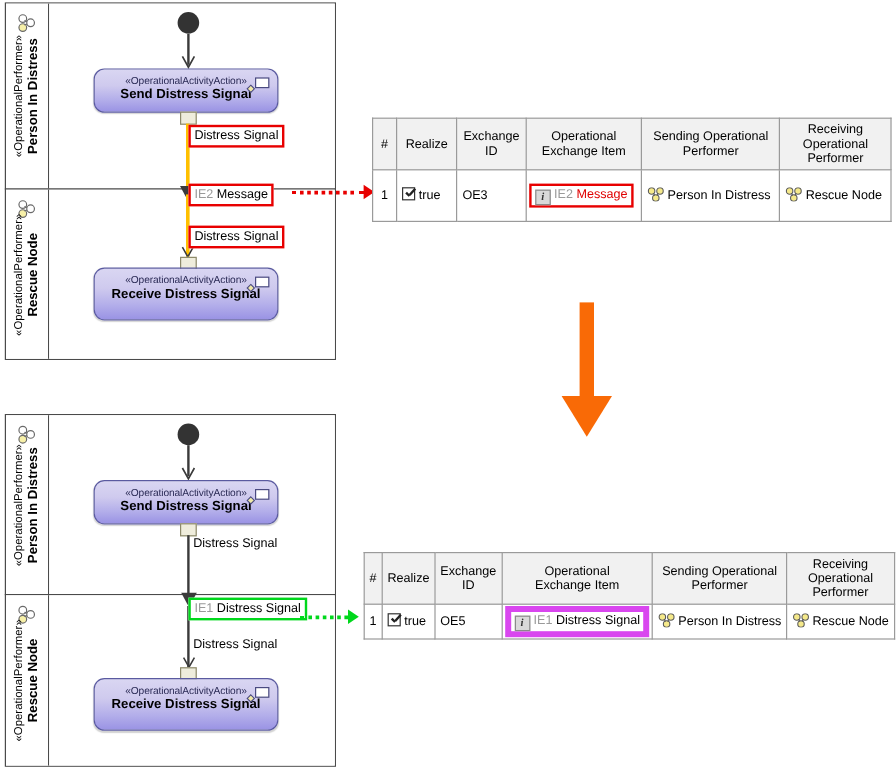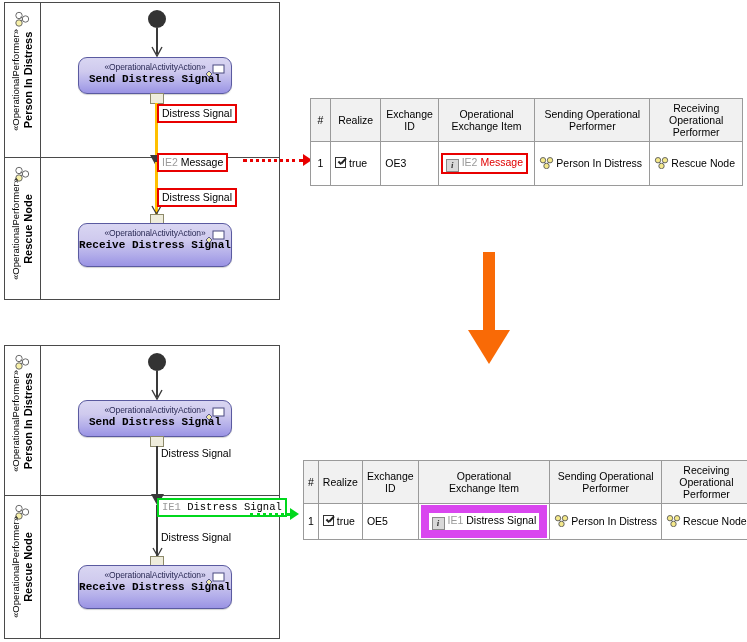--- a/index.html
+++ b/index.html
@@ -15,33 +15,33 @@
               white-space:nowrap;text-align:center;line-height:1.15;}
   .lane-label .stereo{display:block;font-size:9.5px;color:#000;font-style:normal;}
   .lane-label .nm{display:block;font-size:11px;color:#000;font-weight:bold;}
   .lane-icon{position:absolute;left:7px;top:6px;width:20px;height:20px;}
 
   
   .action{position:absolute;box-sizing:border-box;border:1px solid #5a5aa0;border-radius:9px;
           background:linear-gradient(to bottom,#d9d6f2 0%,#cfcaee 38%,#b3aeea 72%,#9a93e4 100%);
           text-align:center;color:#1a1a40;box-shadow:0 1px 1px rgba(0,0,0,.18);}
   .action .stereo{display:block;font-size:8.5px;color:#2a2a55;margin-top:4px;letter-spacing:-.1px;}
-  .action .nm{display:block;font-size:11px;font-weight:bold;color:#000;line-height:1.12;margin-top:1px;font-family:Liberation Mono, monospace;}
+  .action .nm{display:block;font-size:11px;font-weight:bold;color:#000;line-height:1.12;margin-top:1px;}
   .action-icon{position:absolute;right:5px;top:6px;width:22px;height:16px;}
 
   
   .initnode{position:absolute;border-radius:50%;background:#333333;}
   .flowline{position:absolute;}
   .pin{position:absolute;box-sizing:border-box;background:#efeddc;border:1px solid #8d8a6b;}
 
   .taglabel{position:absolute;box-sizing:border-box;font-size:10.5px;white-space:nowrap;
             padding:1px 3px 1px 3px;background:#ffffff;line-height:13px;}
   .taglabel.plain{border:none;background:transparent;color:#000;}
   .taglabel.hl-red{border:2px solid #e80000;color:#000;}
-  .taglabel.hl-green{border:2px solid #00d81c;color:#000;font-family:Liberation Mono, monospace;}
+  .taglabel.hl-green{border:2px solid #00d81c;color:#000;}
   .taglabel .gid{color:#9a9a9a;}
 
   
   .dotline{position:absolute;height:0;border-top:3px dotted #e80000;}
   .dotline.green{border-top-color:#00d81c;}
   .dotarrow{position:absolute;width:0;height:0;border-top:6px solid transparent;border-bottom:6px solid transparent;}
 
   
   .bigarrow-shaft{position:absolute;background:#f96a06;}
   .bigarrow-head{position:absolute;width:0;height:0;border-left:21px solid transparent;
@@ -59,21 +59,21 @@
   .chk:after{content:"";position:absolute;left:2px;top:4px;width:4px;height:1.5px;background:#222;
              transform:rotate(45deg);}
   .chk:before{content:"";position:absolute;left:4px;top:2px;width:7px;height:1.5px;background:#222;
               transform:rotate(-48deg);}
   .ibox{display:inline-block;width:13px;height:13px;box-sizing:border-box;background:#d9d9d9;
         border:1px solid #8a8a8a;color:#333;font-size:9px;font-weight:bold;font-style:italic;
         line-height:11px;text-align:center;vertical-align:-2px;margin-right:3px;
         font-family:"Liberation Serif",serif;}
   .cellhl{display:inline-block;padding:0px 3px;box-sizing:border-box;}
   .cellhl.red{border:2px solid #e80000;}
-  .cellhl.orange{border:8px solid #d946ef;}
+  .cellhl.orange{border:5px solid #d946ef;}
   .val-red{color:#e00000;}
   .val-gray{color:#9a9a9a;}
   .perf-ic{display:inline-block;width:15px;height:12px;vertical-align:-2px;margin-right:2px;}
 </style>
 </head>
 <body>
 
 <div class="diagram" style="left:4px;top:2px;width:276px;height:298px;">
 
   <div class="lane" style="left:0;top:0;width:276px;height:156px;">

